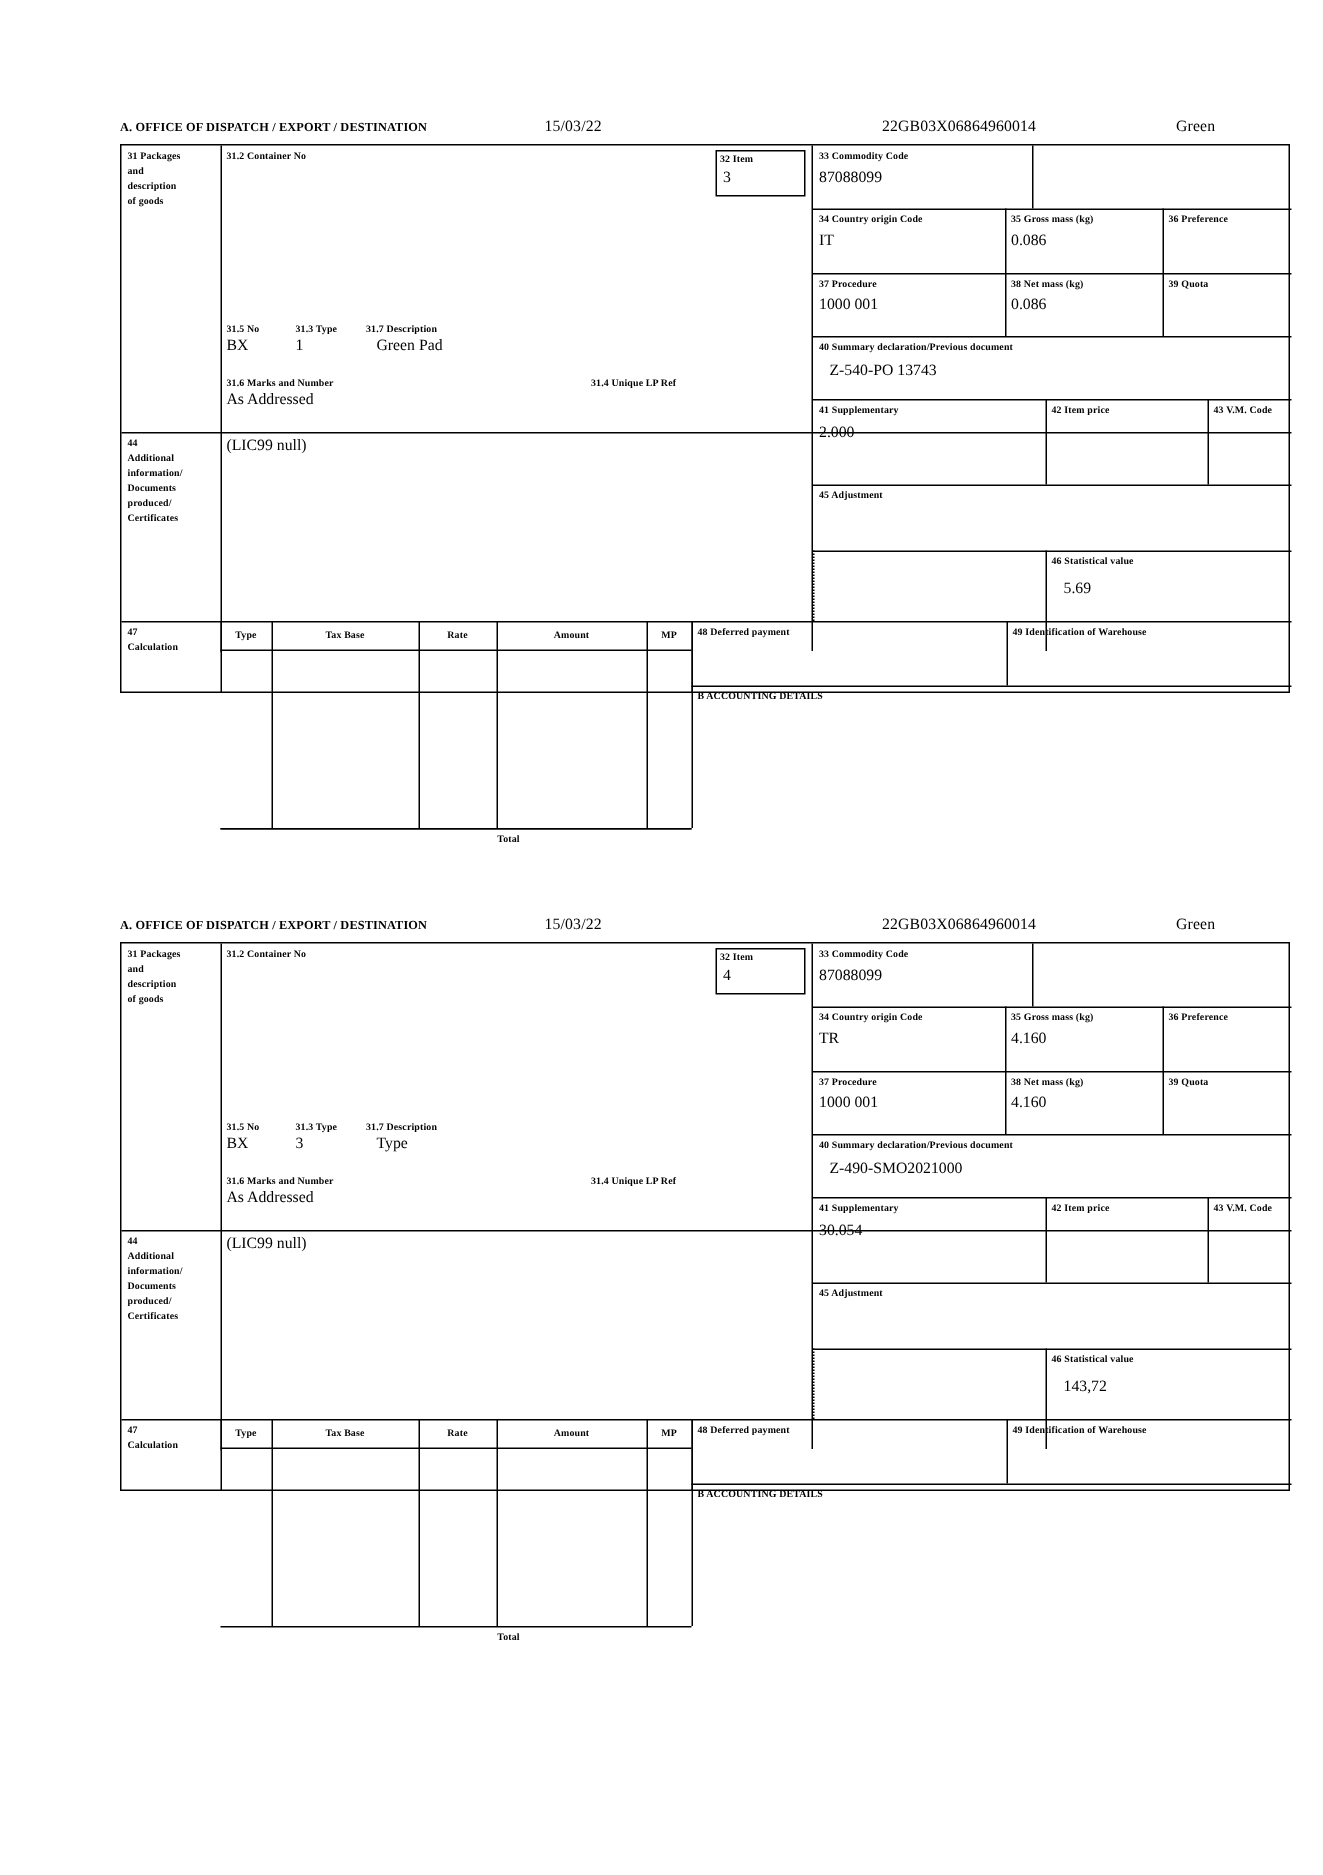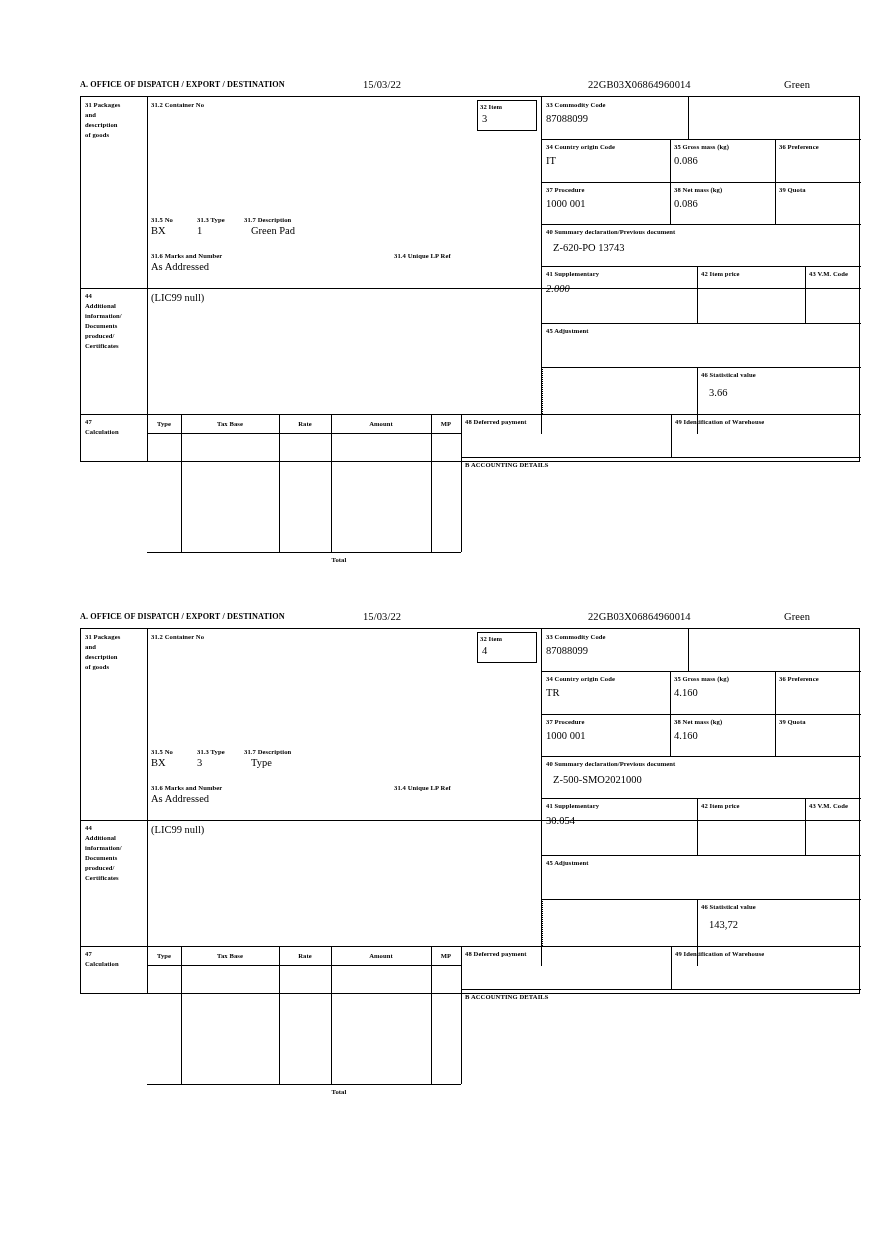--- a/index.html
+++ b/index.html
@@ -170,34 +170,34 @@
       <div class="val" style="left:698px; top:58px;"></div>
 
       <div class="lbl b" style="left:465px; top:89px;">37 Procedure</div>
       <div class="val" style="left:465px; top:101px;">1000      001</div>
       <div class="lbl b" style="left:593px; top:89px;">38 Net mass (kg)</div>
       <div class="val" style="left:593px; top:101px;">0.086</div>
       <div class="lbl b" style="left:698px; top:89px;">39 Quota</div>
       <div class="val" style="left:698px; top:101px;"></div>
 
       <div class="lbl b" style="left:465px; top:131px;">40 Summary declaration/Previous document</div>
-      <div class="val" style="left:472px; top:145px;">Z-620-PO 13743</div>
+      <div class="val" style="left:472px; top:145px;">Z-540-PO 13743</div>
 
       <div class="lbl b" style="left:465px; top:173px;">41 Supplementary</div>
-      <div class="val" style="left:465px; top:186px;font-style:italic;">2.000</div>
+      <div class="val" style="left:465px; top:186px;">2.000</div>
       <div class="lbl b" style="left:620px; top:173px;">42 Item price</div>
       <div class="val" style="left:620px; top:186px;"></div>
       <div class="lbl b" style="left:728px; top:173px;">43 V.M. Code</div>
       <div class="val" style="left:728px; top:186px;"></div>
 
       <div class="lbl b" style="left:465px; top:230px;">45 Adjustment</div>
       <div class="val" style="left:465px; top:243px;"></div>
 
       <div class="lbl b" style="left:620px; top:274px;">46 Statistical value</div>
-      <div class="val" style="left:628px; top:290px;">3.66</div>
+      <div class="val" style="left:628px; top:290px;">5.69</div>
 
       <div class="dotted" style="left:461px; top:270px; height:47px;"></div>
 
       <div class="lbl b" style="left:4px; top:195px;">44</div>
       <div class="lbl b" style="left:4px; top:205px;">Additional</div>
       <div class="lbl b" style="left:4px; top:215px;">information/</div>
       <div class="lbl b" style="left:4px; top:225px;">Documents</div>
       <div class="lbl b" style="left:4px; top:235px;">produced/</div>
       <div class="lbl b" style="left:4px; top:245px;">Certificates</div>
       <div class="val" style="left:70px; top:195px;">(LIC99 null)</div>
@@ -303,21 +303,21 @@
       <div class="val" style="left:698px; top:58px;"></div>
 
       <div class="lbl b" style="left:465px; top:89px;">37 Procedure</div>
       <div class="val" style="left:465px; top:101px;">1000      001</div>
       <div class="lbl b" style="left:593px; top:89px;">38 Net mass (kg)</div>
       <div class="val" style="left:593px; top:101px;">4.160</div>
       <div class="lbl b" style="left:698px; top:89px;">39 Quota</div>
       <div class="val" style="left:698px; top:101px;"></div>
 
       <div class="lbl b" style="left:465px; top:131px;">40 Summary declaration/Previous document</div>
-      <div class="val" style="left:472px; top:145px;">Z-500-SMO2021000</div>
+      <div class="val" style="left:472px; top:145px;">Z-490-SMO2021000</div>
 
       <div class="lbl b" style="left:465px; top:173px;">41 Supplementary</div>
       <div class="val" style="left:465px; top:186px;">30.054</div>
       <div class="lbl b" style="left:620px; top:173px;">42 Item price</div>
       <div class="val" style="left:620px; top:186px;"></div>
       <div class="lbl b" style="left:728px; top:173px;">43 V.M. Code</div>
       <div class="val" style="left:728px; top:186px;"></div>
 
       <div class="lbl b" style="left:465px; top:230px;">45 Adjustment</div>
       <div class="val" style="left:465px; top:243px;"></div>

